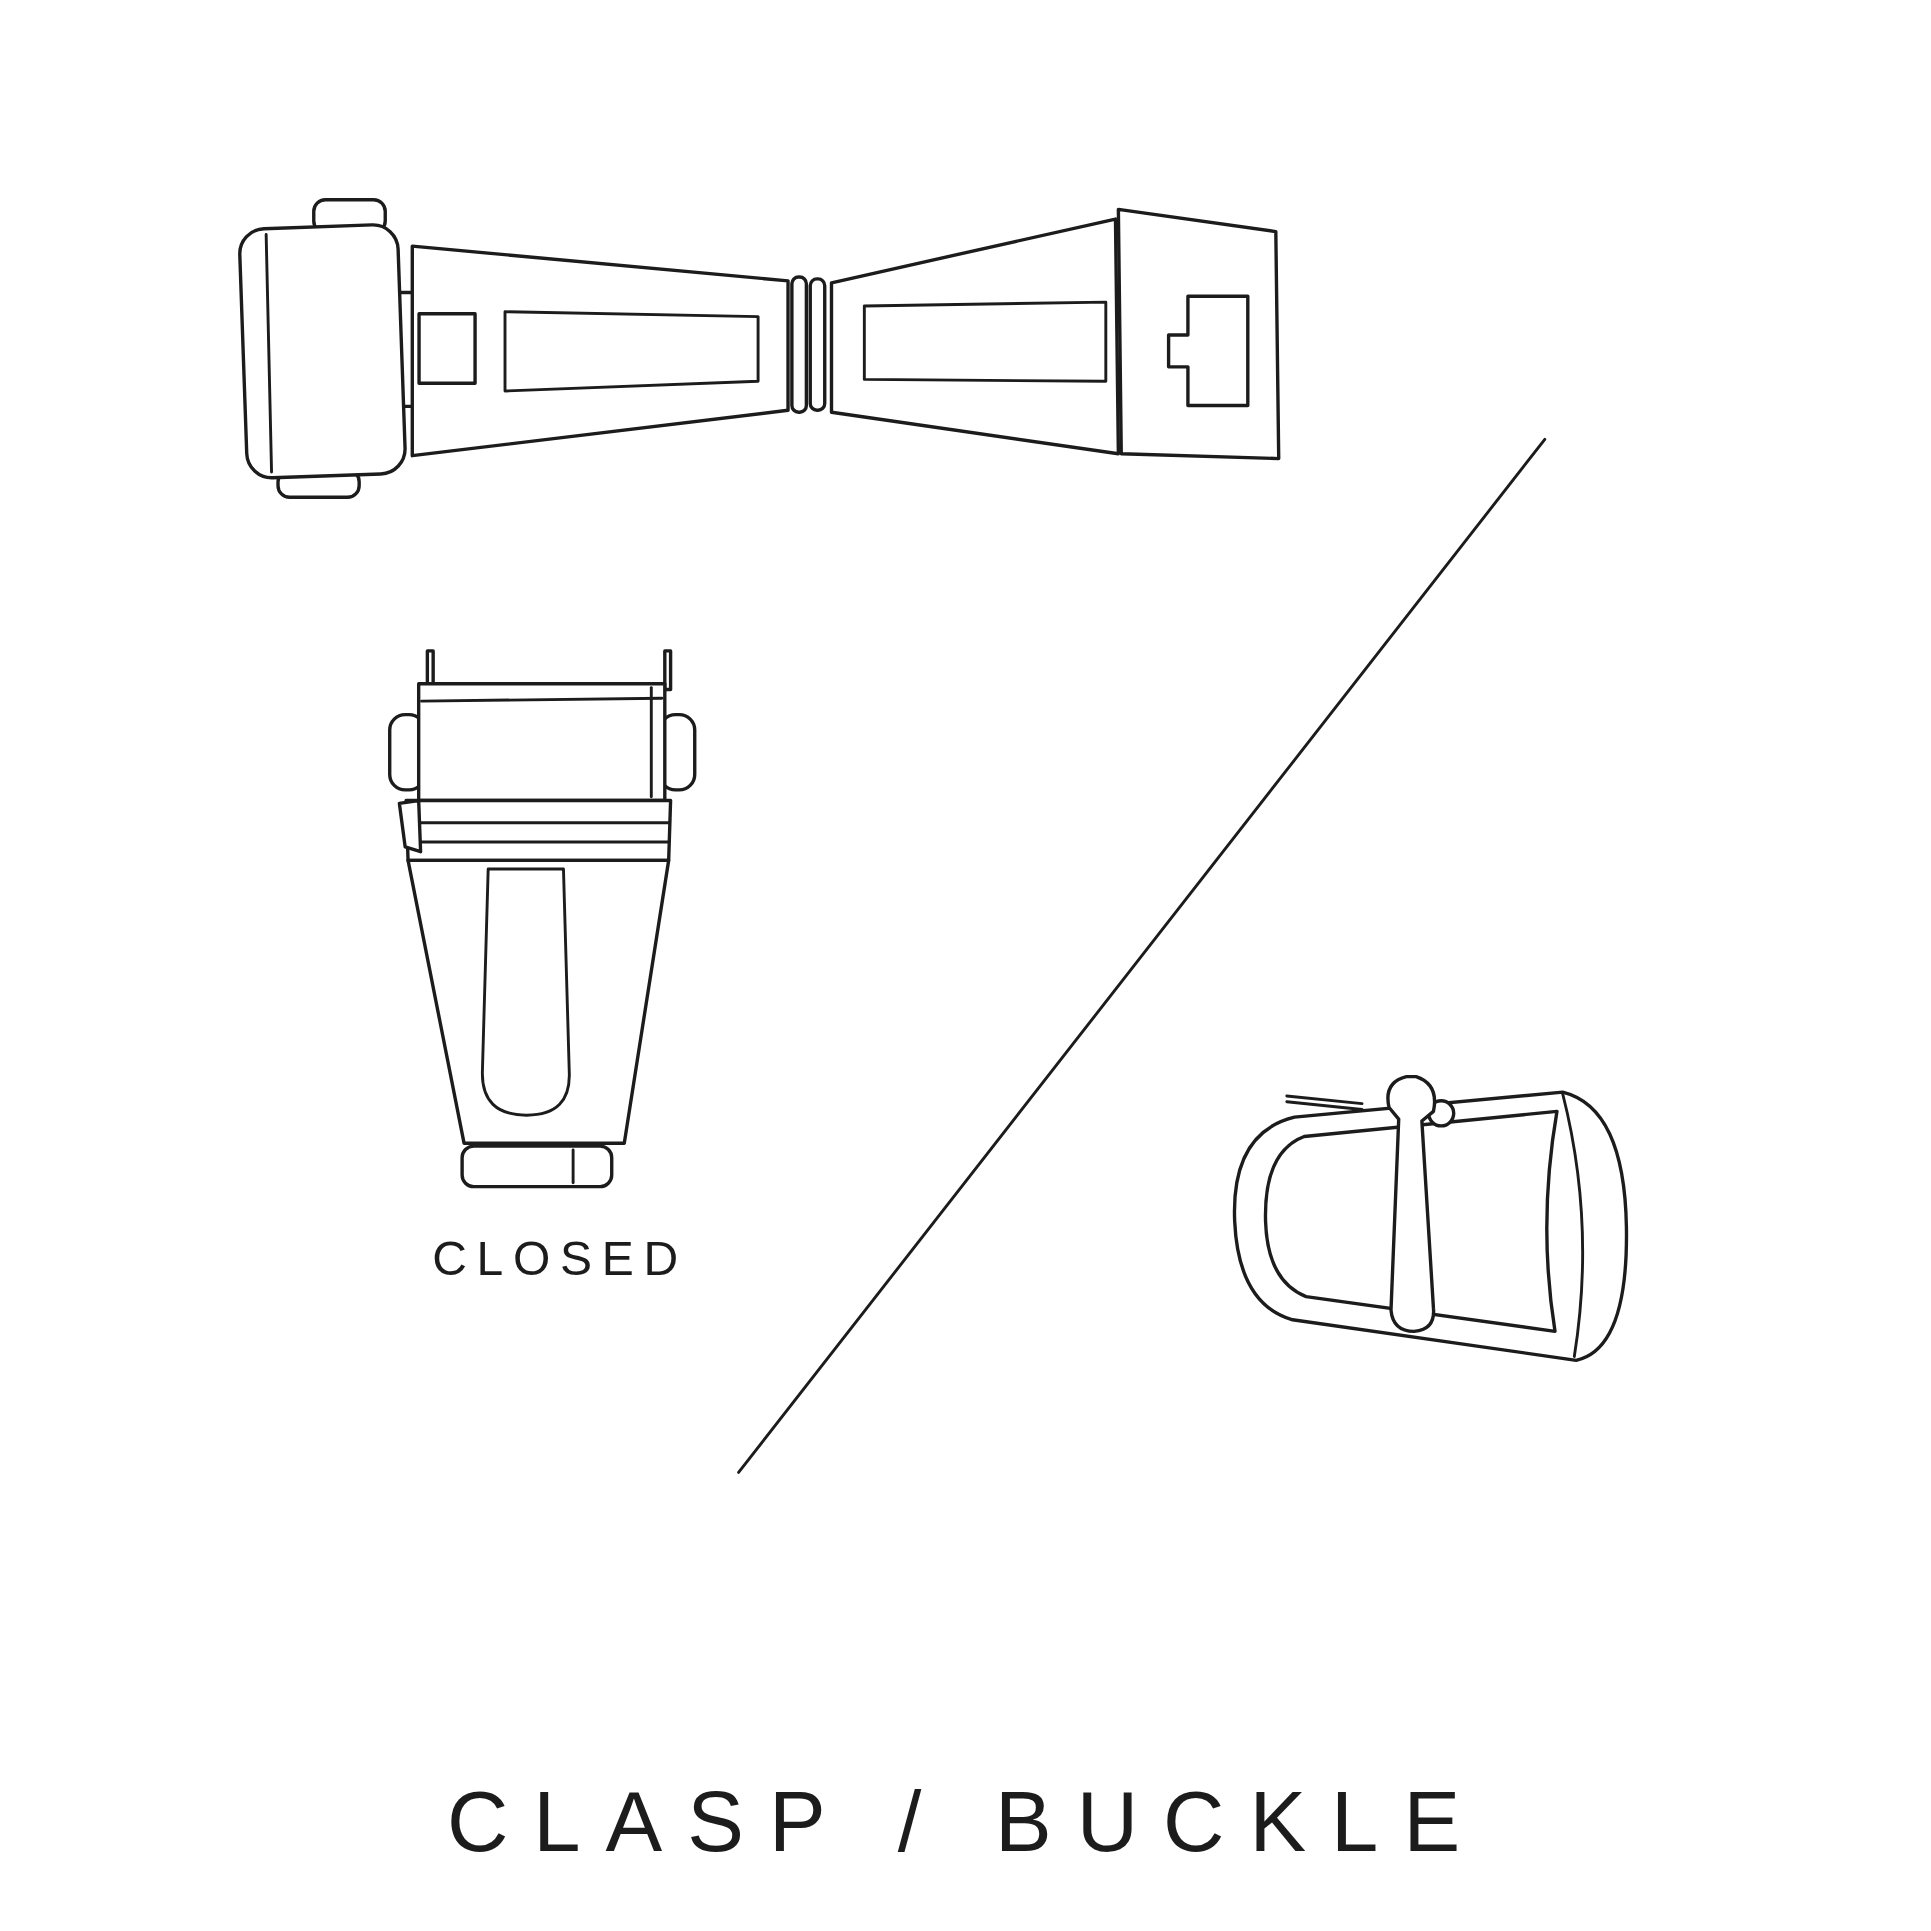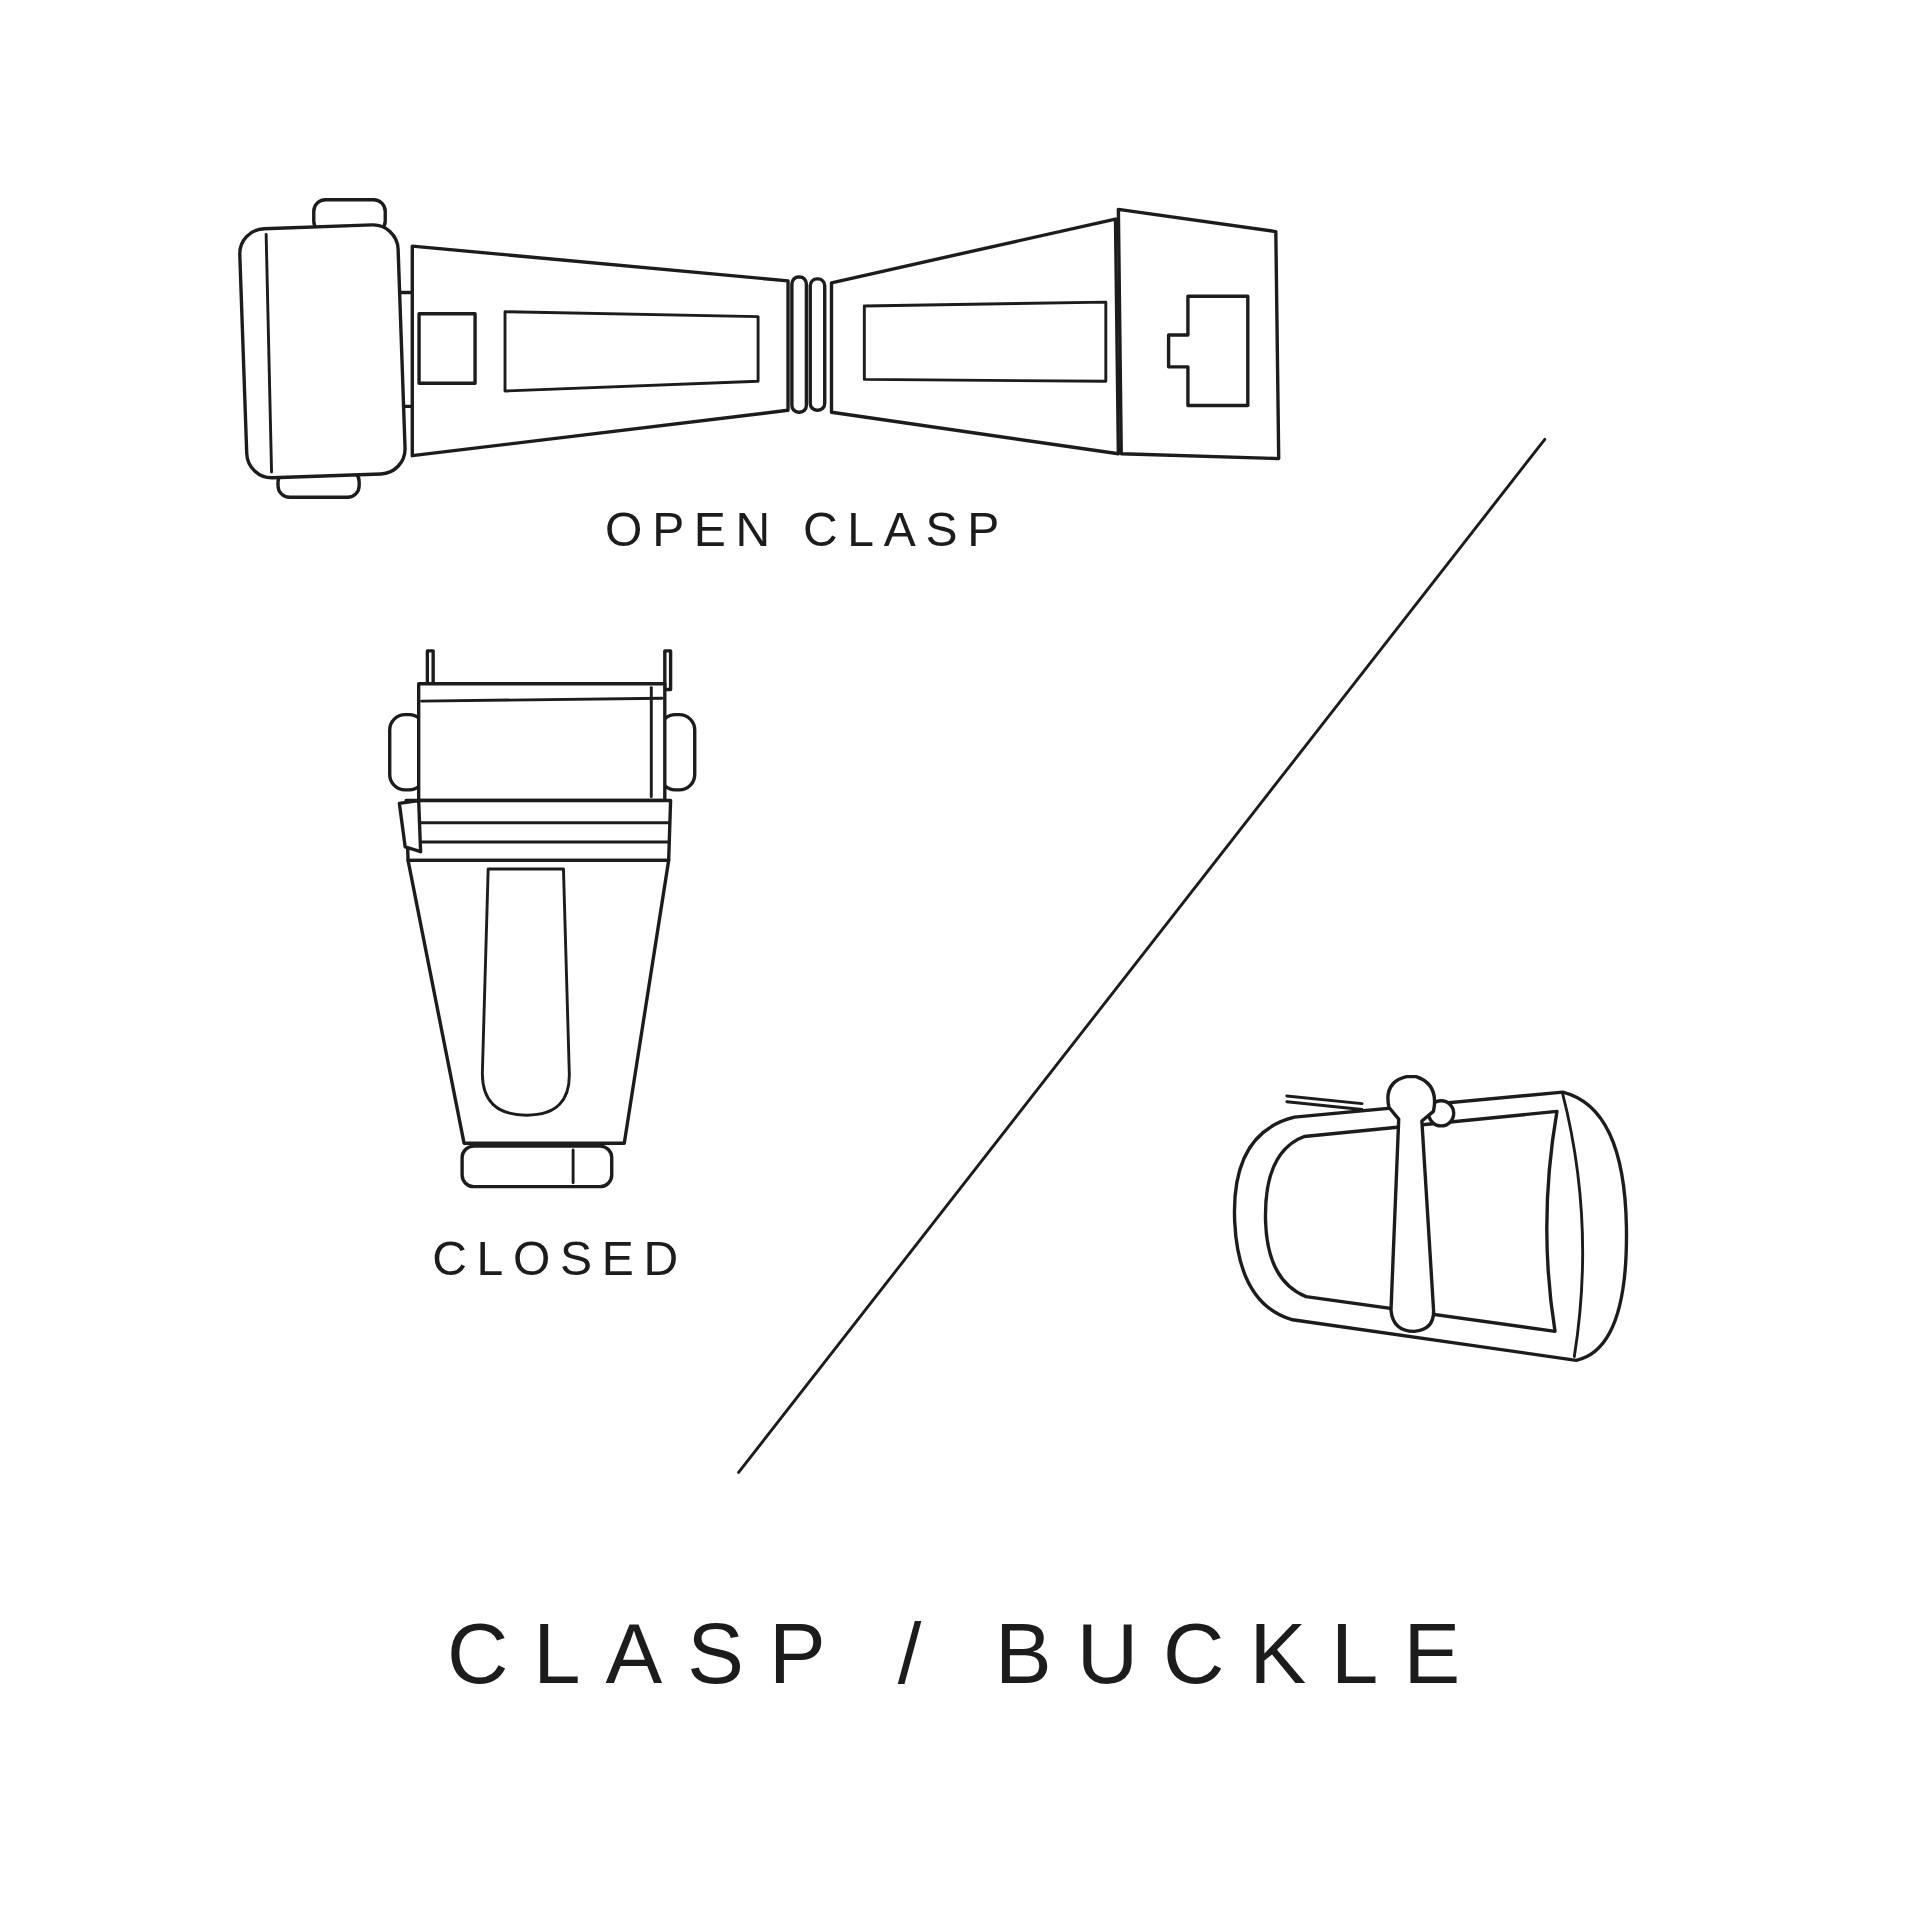--- a/index.html
+++ b/index.html
@@ -14,21 +14,21 @@
   .ill * { stroke:var(--line); stroke-width:3.5; fill:none;
            stroke-linecap:round; stroke-linejoin:round; }
   .ill .w { fill:#ffffff; }
   .ill .thin { stroke-width:3; }
   .caption {
     position:absolute; transform:translateX(-50%);
     font-size:48px; letter-spacing:9.7px; font-weight:400;
     white-space:nowrap; color:var(--text);
   }
   .title {
-    position:absolute; left:966px; top:1605px; transform:translateX(-50%);
+    position:absolute; left:966px; top:1773px; transform:translateX(-50%);
     font-size:85px; letter-spacing:25px; font-weight:400;
     white-space:nowrap; color:var(--text);
   }
 </style>
 </head>
 <body>
 
 <div id="canvas">
 
   <svg class="ill" style="left:222px; top:188px;" width="1077" height="319" viewBox="0 0 1115 330">
@@ -51,21 +51,20 @@
     <rect class="w" x="609" y="94" width="15" height="136" rx="7"></rect>
 
     <polygon class="w" points="928,22 1091,45 1094,280 931,275"></polygon>
 
     <polygon class="w" points="631,98 925,32 928,275 631,232"></polygon>
     <polygon class="thin" points="665,122 915,118 915,200 665,198"></polygon>
 
     <path class="w" d="M 1000 112 L 1062 112 L 1062 225 L 1000 225 L 1000 185 L 980 185 L 980 152 L 1000 152 Z"></path>
   </svg>
 
-  <div class="caption" style="left:807px; top:502px;">OPEN CLASP</div>
 
   <svg class="ill" style="left:382px; top:649px;" width="333" height="555" viewBox="0 0 345 575">
 
     <rect class="w" x="47" y="2" width="6" height="40"></rect>
     <rect class="w" x="293" y="2" width="6" height="40"></rect>
 
     <rect class="w" x="8" y="68" width="36" height="78" rx="16"></rect>
     <rect class="w" x="288" y="68" width="36" height="78" rx="16"></rect>
 
     <rect class="w" x="38" y="36" width="255" height="121"></rect>

